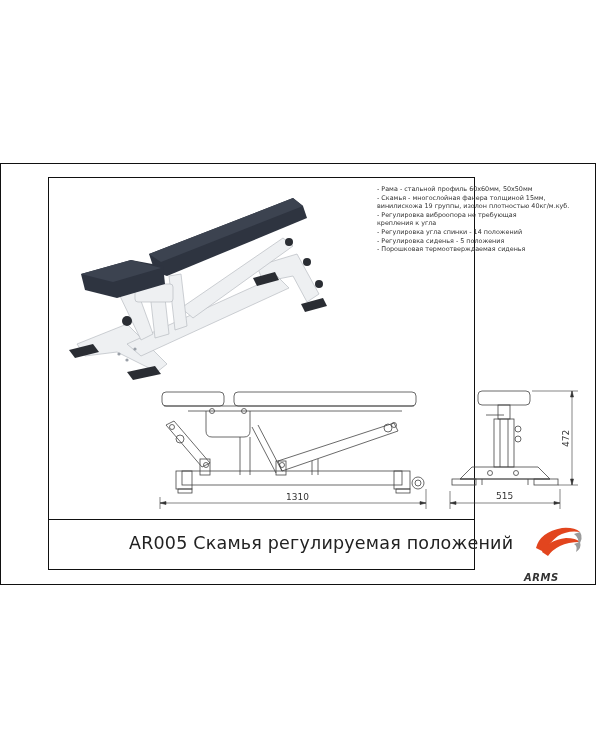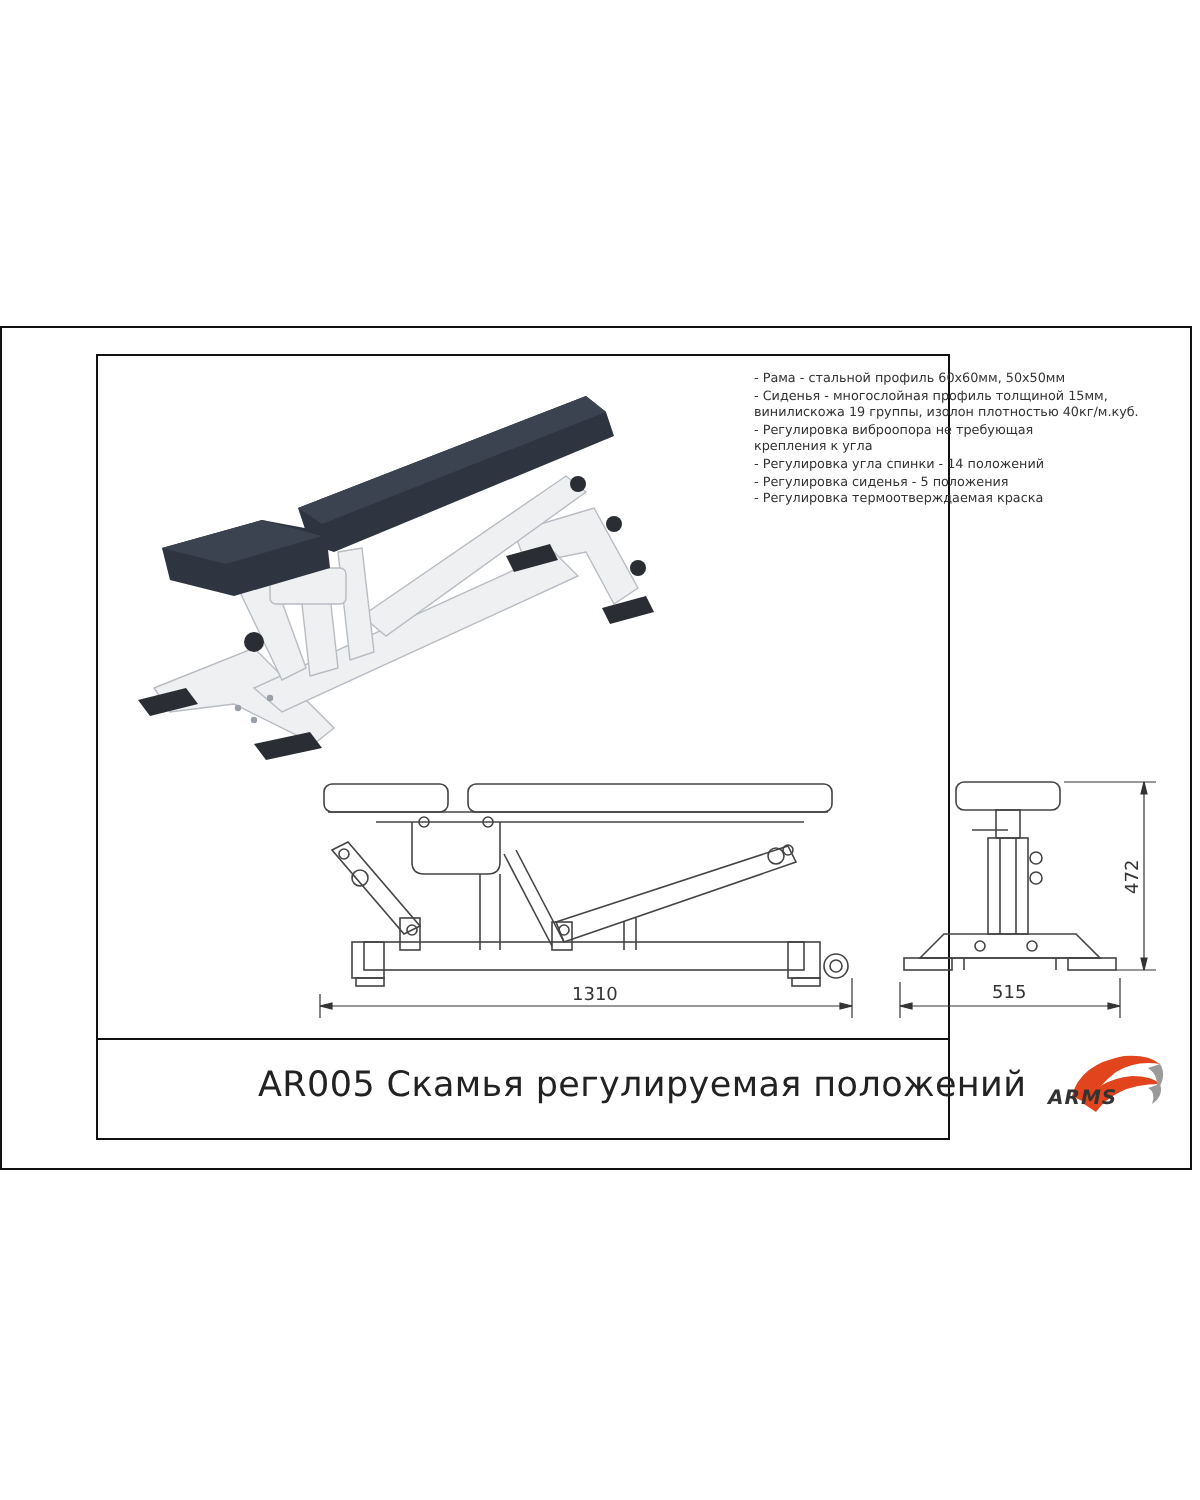--- a/index.html
+++ b/index.html
@@ -8,21 +8,21 @@
   .inner-frame { position:absolute; left:48px; top:177px; width:427px; height:393px; border:1.5px solid #111; box-sizing:border-box;padding-left:28px; }
   .title-divider { position:absolute; left:0; right:0; top:341px; border-top:1.5px solid #111; }
   .title-text { position:absolute; left:80px; top:355px; font-size:17.5px; color:#222; letter-spacing:0.2px; white-space:nowrap; }
   .specs { position:absolute; left:328px; top:7px; width:205px; font-size:6.4px; line-height:8.6px; color:#333; }
   .specs div { white-space:nowrap; }
   .render { position:absolute; left:8px; top:6px; width:275px; height:205px; }
   .side-view { position:absolute; left:103px; top:207px; width:290px; height:130px; }
   .front-view { position:absolute; left:393px; top:207px; width:145px; height:130px; }
   .dim-label { font-size:9px; fill:#333; font-family:"DejaVu Sans", sans-serif; }
   .logo { position:absolute; left:473px; top:344px; width:62px; height:46px; }
-  .logo-text { position:absolute; left:475px; top:366px; font-size:10px; font-weight:bold; font-style:italic; color:#333; letter-spacing:0.5px; }
+  .logo-text { position:absolute; left:475px; top:394px; font-size:10px; font-weight:bold; font-style:italic; color:#333; letter-spacing:0.5px; }
 </style>
 </head>
 <body>
 
 <div class="outer-frame">
   <div class="inner-frame" style="left:47px; top:13px;">
 
     <svg class="render" viewBox="0 0 275 205">
 
       <g fill="#eef0f2" stroke="#b8bcc2" stroke-width="0.7">
@@ -65,27 +65,27 @@
       </g>
 
       <g>
         <polygon points="24,90 74,76 106,82 108,100 60,114 28,106" fill="#2e3440"></polygon>
         <polygon points="24,90 74,76 104,84 56,98" fill="#3c4350"></polygon>
       </g>
     </svg>
 
     <div class="specs">
       <div>- Рама - стальной профиль 60х60мм, 50х50мм</div>
-      <div>- Сиденья - многослойная профиль толщиной 15мм,</div>
+      <div>- Скамья - многослойная фанера толщиной 15мм,</div>
       <div>винилискожа 19 группы, изолон плотностью 40кг/м.куб.</div>
       <div>- Регулировка виброопора не требующая</div>
       <div>крепления к угла</div>
       <div>- Регулировка угла спинки - 14  положений</div>
       <div>- Регулировка сиденья - 5 положения</div>
-      <div>- Регулировка термоотверждаемая краска</div>
+      <div>- Порошковая термоотверждаемая сиденья</div>
     </div>
 
     <svg class="side-view" viewBox="0 0 290 130">
       <g fill="none" stroke="#444" stroke-width="0.8">
 
         <rect x="10" y="7" width="62" height="14" rx="4"></rect>
 
         <rect x="82" y="7" width="182" height="14" rx="4"></rect>
         <line x1="12" y1="21" x2="262" y2="21"></line>
 

